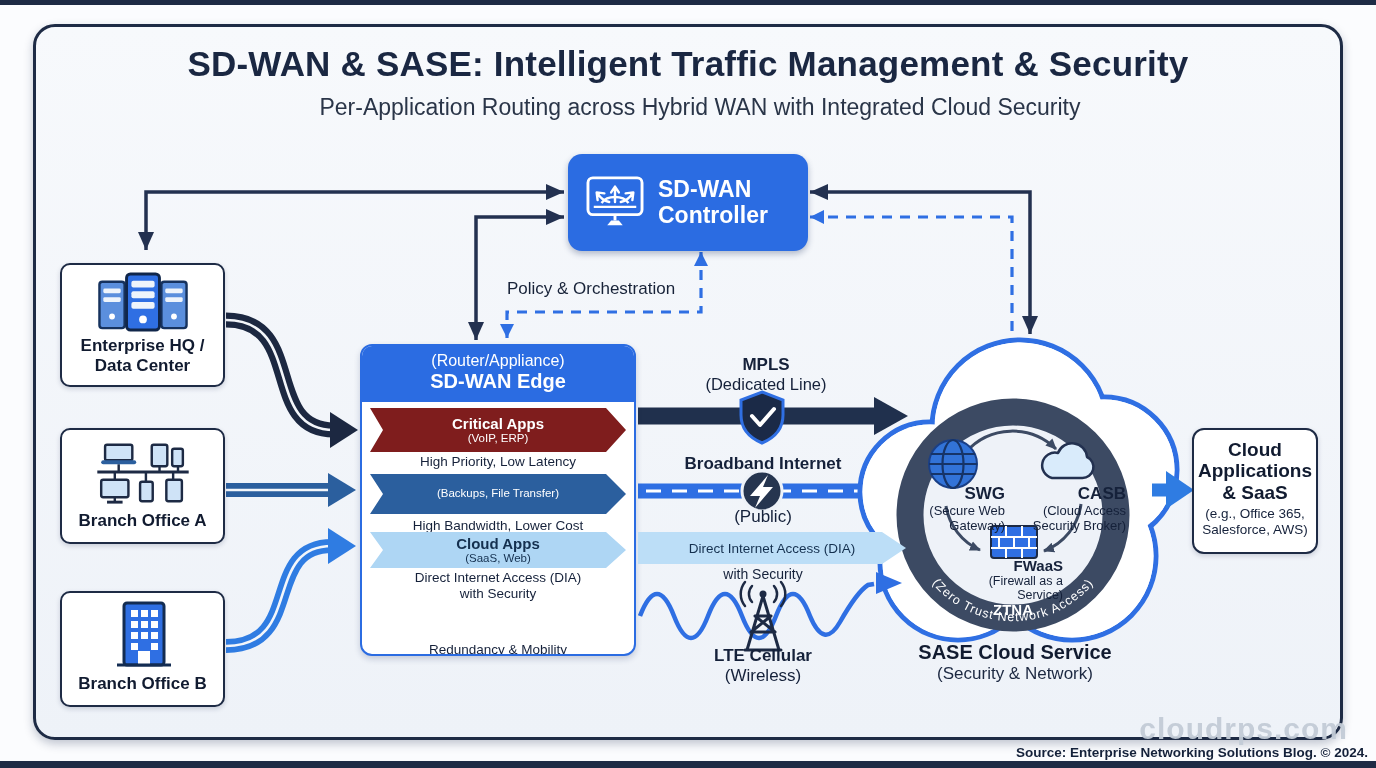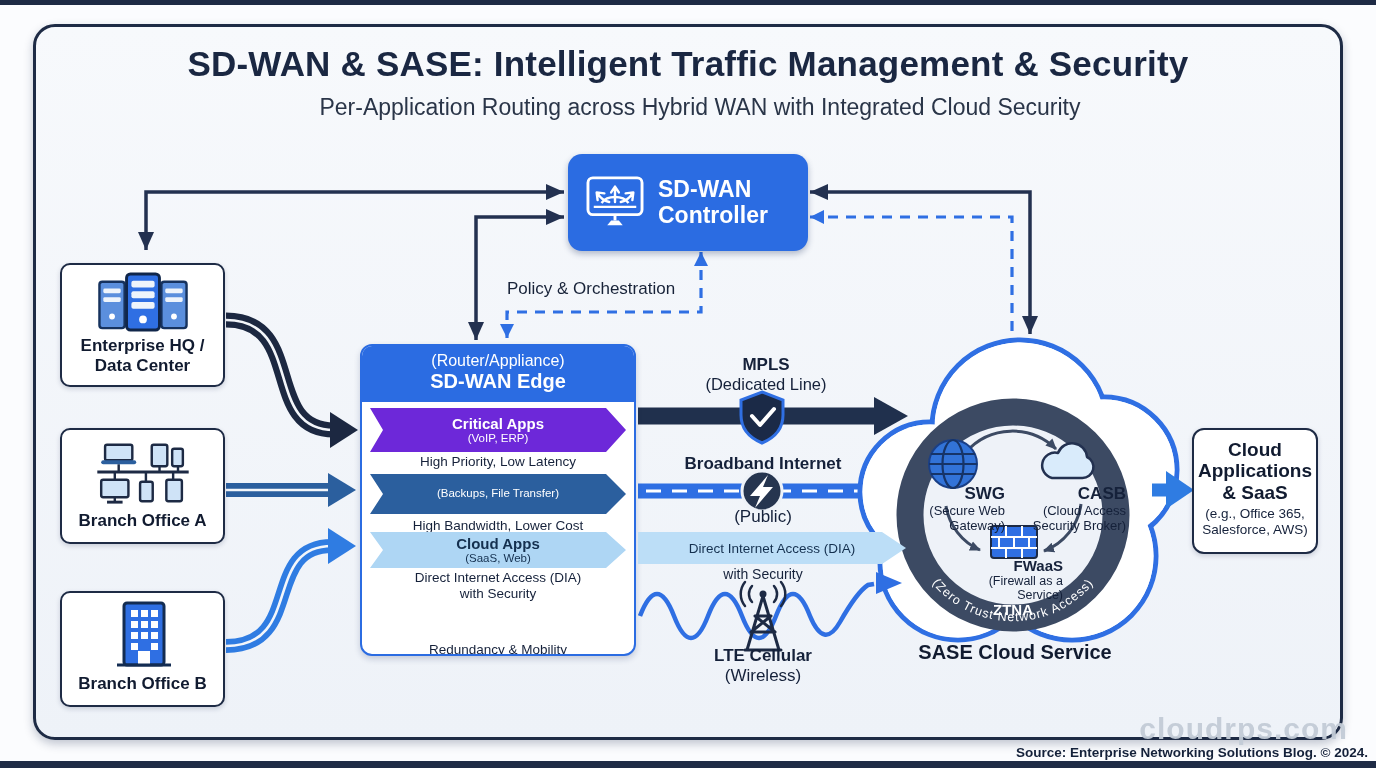--- a/index.html
+++ b/index.html
@@ -47,21 +47,21 @@
     box-shadow:0 3px 6px rgba(20,40,90,.2); }
   #edge-header { position:absolute; left:0; top:0; width:100%; height:56px;
     background:#2b6ce2; color:#fff; text-align:center; padding-top:6px; }
   #edge-title { font-size:20px; font-weight:700; }
   #edge-subtitle { font-size:16px; }
   .edge-arrow { position:absolute; left:8px; width:256px; text-align:center;
     display:flex; flex-direction:column; justify-content:center;
     clip-path:polygon(0 0, calc(100% - 20px) 0, 100% 50%, calc(100% - 20px) 100%, 0 100%, 13px 50%); }
   .edge-arrow .nm { font-size:15px; font-weight:700; line-height:1.15; }
   .edge-arrow .sb { font-size:11.5px; line-height:1.15; }
-  #edge-row0 { top:62px; height:44px; background:#6d28d9; color:#fff; }
+  #edge-row0 { top:62px; height:44px; background:#7f1d1d; color:#fff; }
   #edge-row1 { top:128px; height:40px; background:#2b5f9e; color:#fff; }
   #edge-row2 { top:186px; height:36px; background:#aed6f4; color:#14304f; }
   #edge-row3 { top:256px; height:38px; background:#2f7ce2; color:#fff; }
   .edge-caption { position:absolute; left:8px; width:256px; text-align:center;
     font-size:13.5px; color:#15213a; }
   #edge-cap0 { top:108px; } #edge-cap1 { top:172px; }
   #edge-cap2a { top:224px; } #edge-cap2b { top:240px; } #edge-cap3 { top:296px; }
 
   
   .link-label { text-align:center; color:#15213a; }
@@ -364,20 +364,21 @@
   <div class="sb">Security Broker)</div>
 </div>
 <div class="abs sase-label" id="fwaas-label">
   <div class="nm">FWaaS</div>
   <div class="sb">(Firewall as a</div>
   <div class="sb">Service)</div>
 </div>
 <div class="abs" id="ztna-label">ZTNA</div>
 <div class="abs" id="sase-title-block">
   <div id="sase-title">SASE Cloud Service</div>
+  <div id="sase-subtitle">(Security &amp; Network)</div>
 </div>
 
 <div class="abs" id="apps-box">
   <div class="apps-line">Cloud</div>
   <div class="apps-line">Applications</div>
   <div class="apps-line">&amp; SaaS</div>
   <div class="apps-sub" id="apps-sub1">(e.g., Office 365,</div>
   <div class="apps-sub">Salesforce, AWS)</div>
 </div>
 

